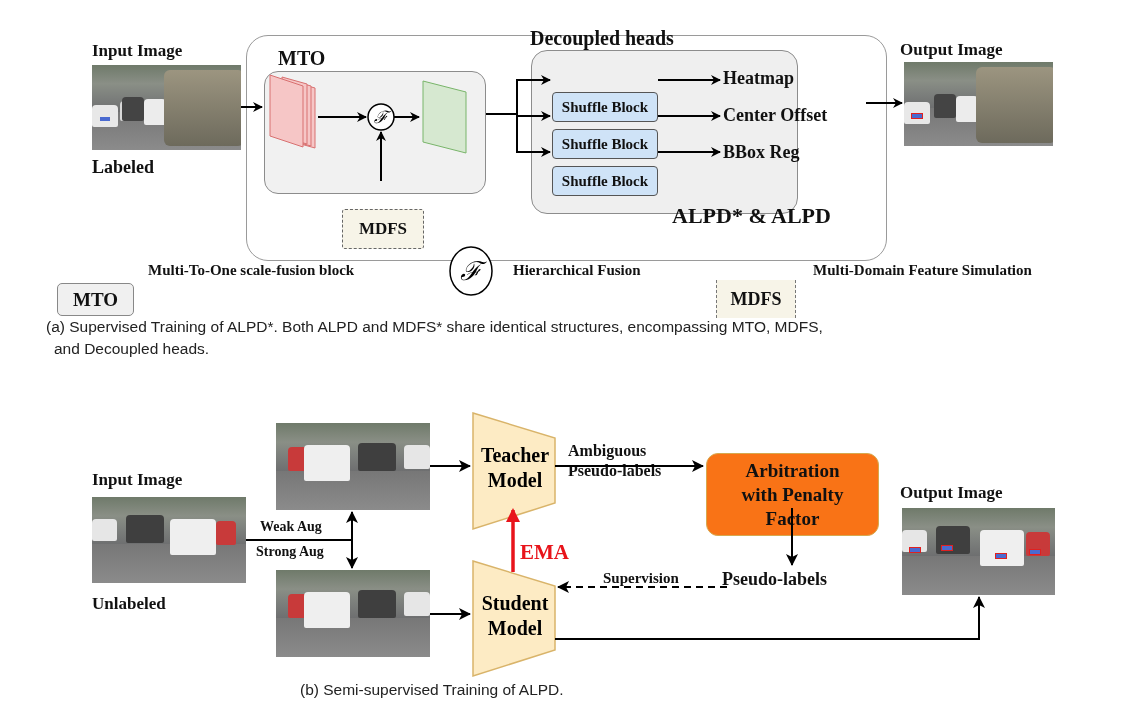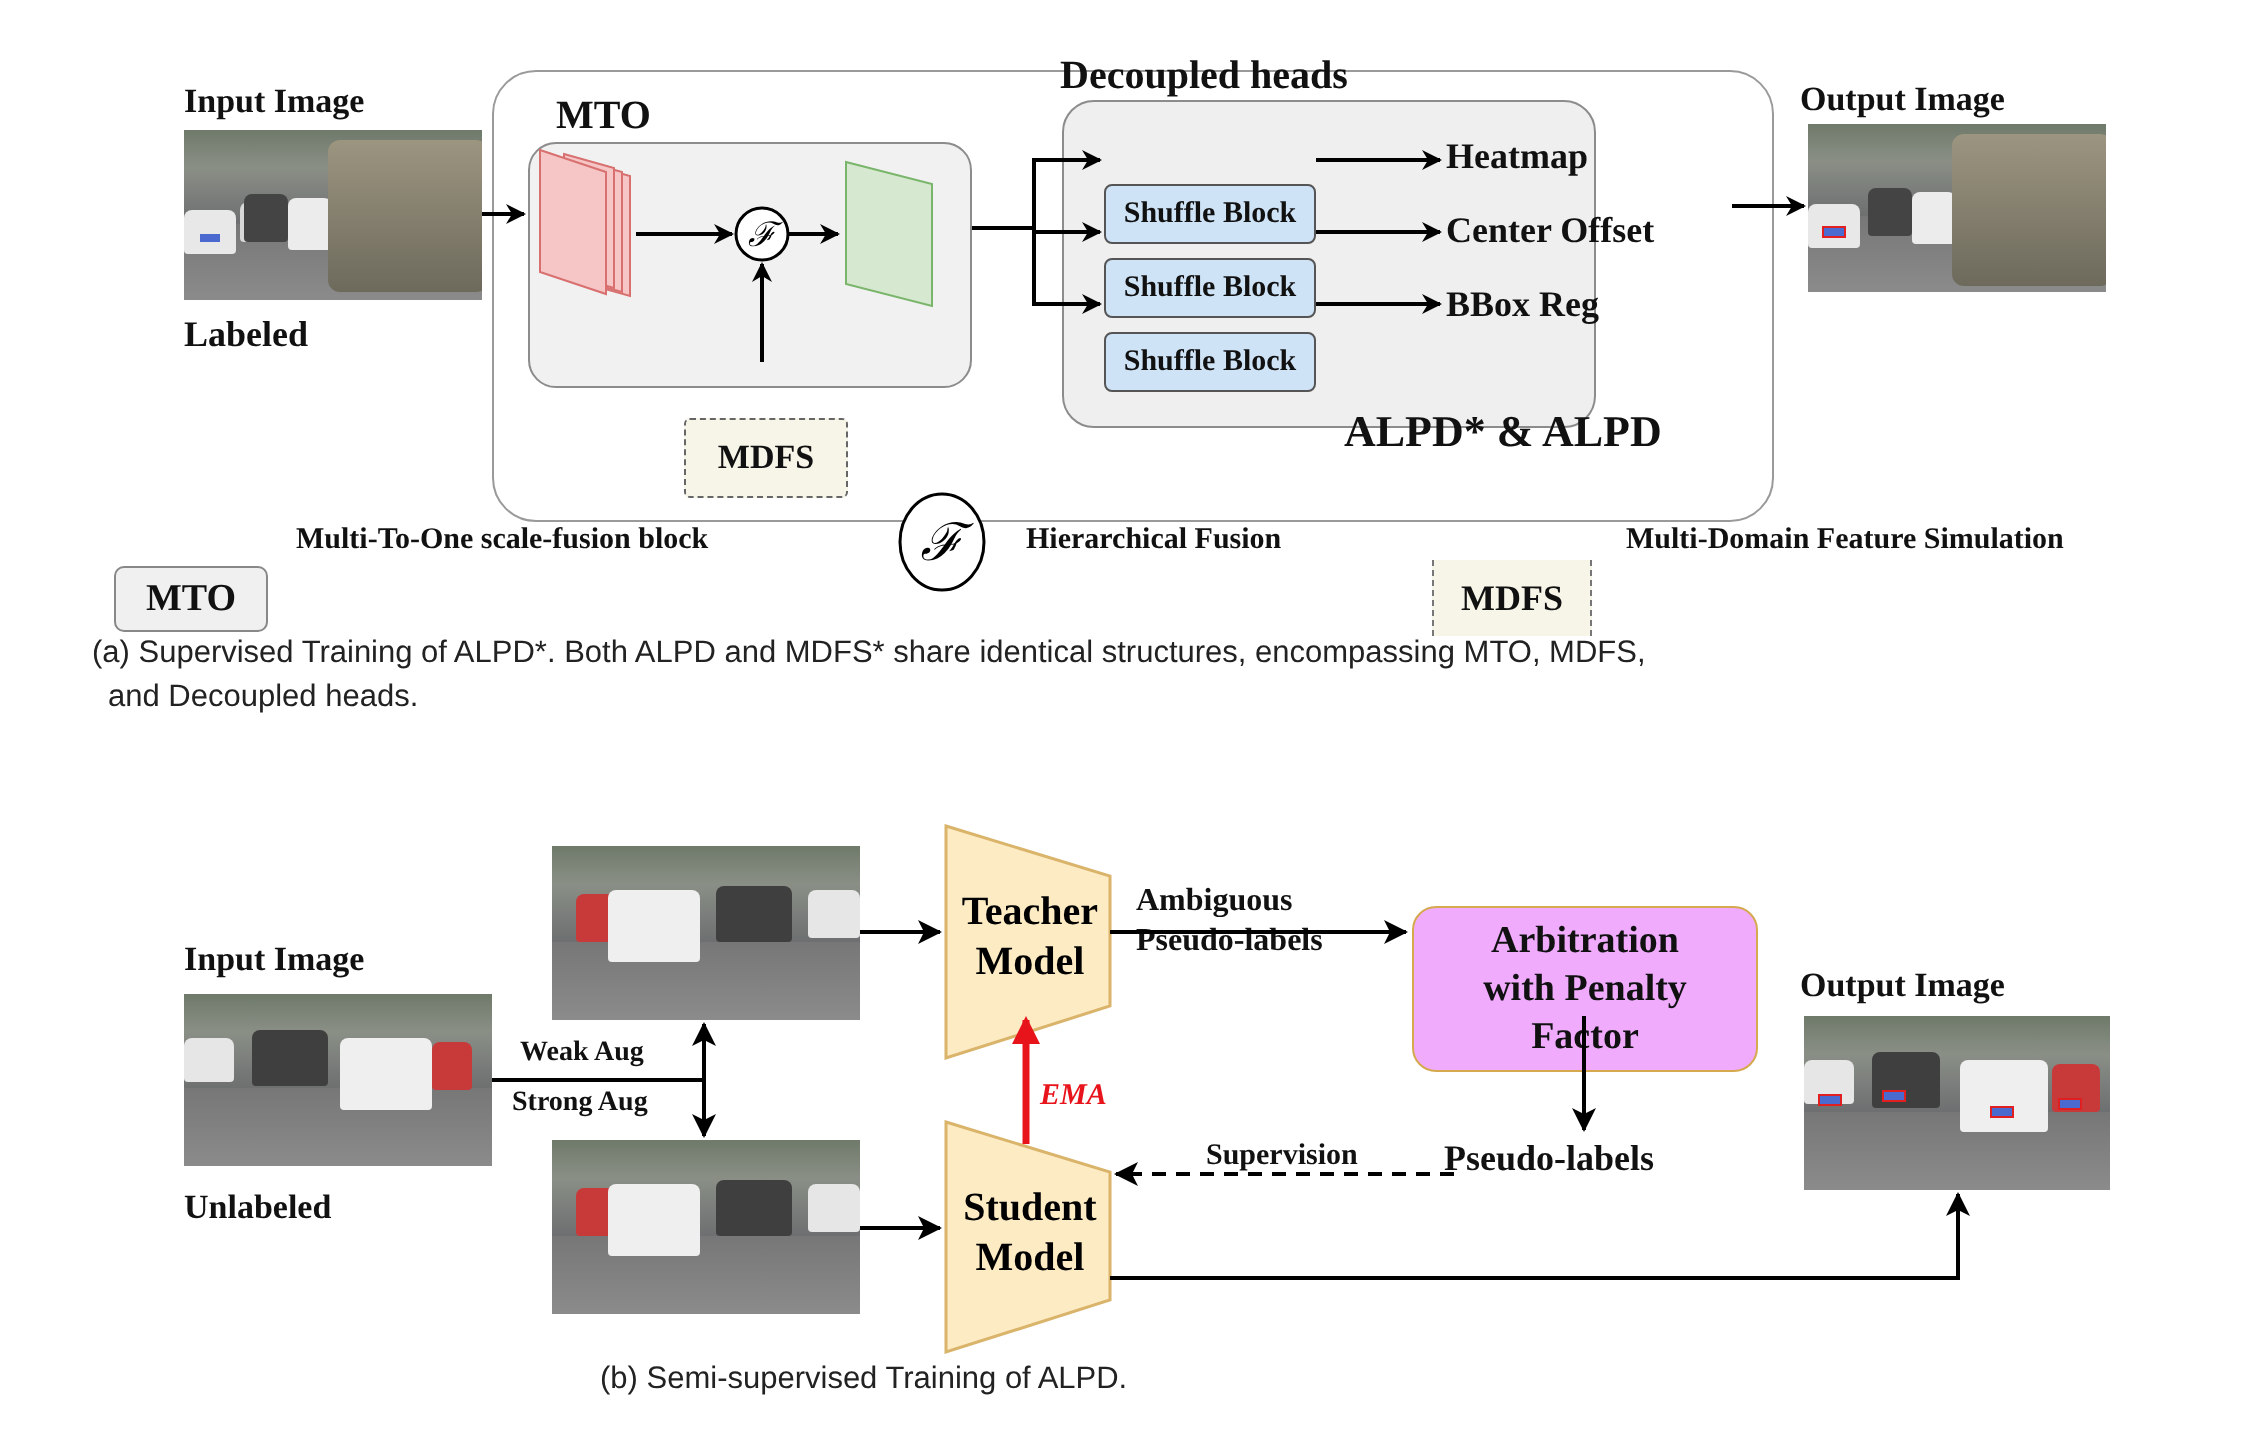--- a/index.html
+++ b/index.html
@@ -17,21 +17,21 @@
   .photo .plate { position:absolute; width:10px; height:4px; background:#4a6ad0; }
   .photo .plate.red { outline:1px solid #e02020; }
 
   
   .box { position:absolute; box-sizing:border-box;margin-top:28px; }
   .outer { border:1.5px solid #9a9a9a; border-radius:22px; background:#fff; }
   .mto { border:1.5px solid #8c8c8c; border-radius:14px; background:#f1f1f1; }
   .heads { border:1.5px solid #8c8c8c; border-radius:16px; background:#efefef; }
   .shuffle { border:1.5px solid #555; border-radius:4px; background:#cfe3f7; display:flex; align-items:center; justify-content:center; font-size:15px; }
   .mdfs { border:1.5px dashed #666; border-radius:3px; background:#f7f4e8; display:flex; align-items:center; justify-content:center; font-size:17px; }
-  .arb { border:1.5px solid #d6a94e; border-radius:12px; background:#f0abfc; display:flex; align-items:center; justify-content:center; text-align:center; font-size:19px; line-height:24px; }
+  .arb { border:1.5px solid #d6a94e; border-radius:12px; background:#f97316; display:flex; align-items:center; justify-content:center; text-align:center; font-size:19px; line-height:24px; }
   .legend-mto { border:1.5px solid #888; border-radius:5px; background:#f0f0f0; display:flex; align-items:center; justify-content:center; font-size:19px; }
   .legend-mdfs { border:1.5px dashed #777; background:#f7f4e8; display:flex; align-items:center; justify-content:center; font-size:18px; border-top:none; border-bottom:none; }
   .center { text-align:left; }
 </style>
 </head>
 <body>
 
 <div>
 
   <div class="box outer" style="left:246px;top:7px;width:641px;height:226px;"></div>
@@ -170,21 +170,21 @@
     <div class="road"></div>
     <div class="car" style="left:12px;top:24px;width:22px;height:24px;background:#c83a3a;"></div>
     <div class="car" style="left:28px;top:22px;width:46px;height:36px;background:#efefef;"></div>
     <div class="car" style="left:82px;top:20px;width:38px;height:28px;background:#3f3f3f;"></div>
     <div class="car" style="left:128px;top:22px;width:26px;height:24px;background:#e6e6e6;"></div>
   </div>
 
   <div class="abs serif-b" style="left:260px;top:519px;font-size:14px;">Weak Aug</div>
   <div class="abs serif-b" style="left:256px;top:544px;font-size:14px;">Strong Aug</div>
 
-  <div class="abs serif-b" style="left:520px;top:540px;font-size:15px;color:#e8141b;font-style:italic;">EMA</div>
+  <div class="abs serif-b" style="left:520px;top:540px;font-size:21px;color:#e8141b;">EMA</div>
 
   <div class="abs serif-b center" style="left:568px;top:441px;width:98px;font-size:16px;line-height:20px;">
     <div>Ambiguous</div>
     <div>Pseudo-labels</div>
   </div>
 
   <div class="box arb serif-b" style="left:706px;top:425px;width:173px;height:83px;">
     <div>
       <div>Arbitration</div>
       <div>with Penalty</div>

